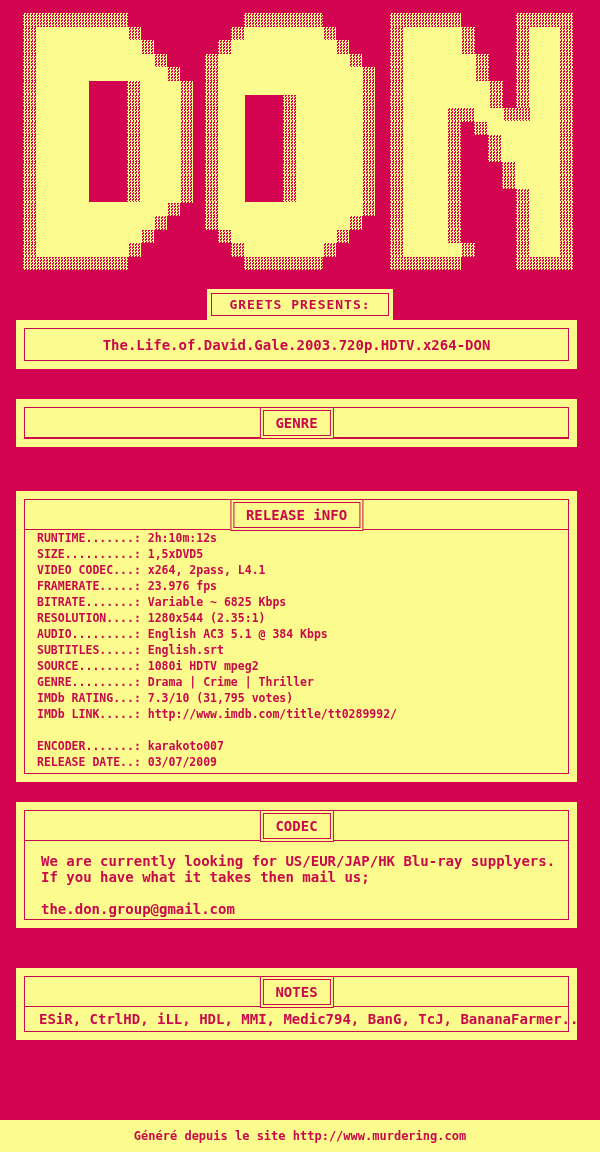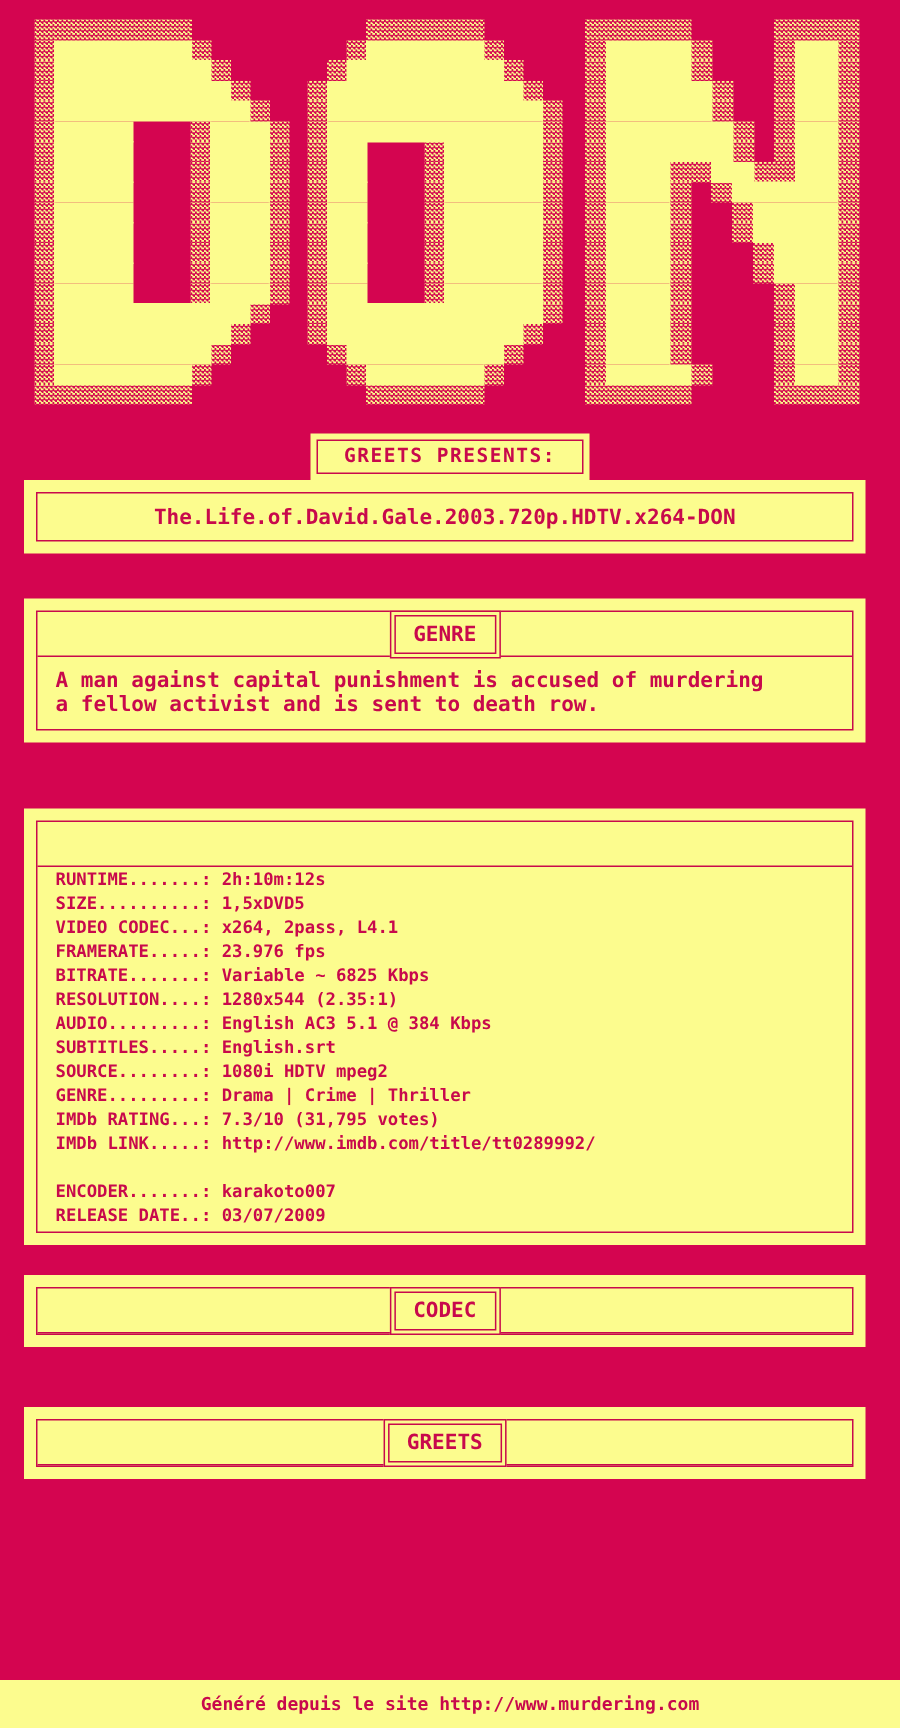--- a/index.html
+++ b/index.html
@@ -347,28 +347,31 @@
 </div>
 
 <div class="panel" id="plot-panel">
   <div class="panel-inner">
     <div class="panel-head"></div>
     <div class="panel-label">
       <div class="panel-label-inner">
         <span>GENRE</span>
       </div>
     </div>
-    <div class="panel-body">A man against capital punishment is accused of murdering
-a fellow activist and is sent to death row.</div>
   </div>
 </div>
 
 <div class="panel" id="release-panel">
   <div class="panel-inner">
     <div class="panel-head"></div>
+    <div class="panel-label">
+      <div class="panel-label-inner">
+        <span>RELEASE iNFO</span>
+      </div>
+    </div>
     <div class="panel-body">RUNTIME.......: 2h:10m:12s
 SIZE..........: 1,5xDVD5
 VIDEO CODEC...: x264, 2pass, L4.1
 FRAMERATE.....: 23.976 fps
 BITRATE.......: Variable ~ 6825 Kbps
 RESOLUTION....: 1280x544 (2.35:1)
 AUDIO.........: English AC3 5.1 @ 384 Kbps
 SUBTITLES.....: English.srt
 SOURCE........: 1080i HDTV mpeg2
 GENRE.........: Drama | Crime | Thriller
@@ -381,29 +384,34 @@
 </div>
 
 <div class="panel" id="notes-panel">
   <div class="panel-inner">
     <div class="panel-head"></div>
     <div class="panel-label">
       <div class="panel-label-inner">
         <span>CODEC</span>
       </div>
     </div>
+    <div class="panel-body">We are currently looking for US/EUR/JAP/HK Blu-ray supplyers.
+If you have what it takes then mail us;
+
+the.don.group@gmail.com</div>
   </div>
 </div>
 
 <div class="panel" id="greets-panel">
   <div class="panel-inner">
     <div class="panel-head"></div>
     <div class="panel-label">
       <div class="panel-label-inner">
-        <span>GREETS</span>
+        <span>NOTES</span>
       </div>
     </div>
+    <div class="panel-body">ESiR, CtrlHD, iLL, HDL, MMI, Medic794, BanG, TcJ, BananaFarmer..</div>
   </div>
 </div>
 
 <div id="footer">
   <span>Généré depuis le site  http://www.murdering.com</span>
 </div>
 
 </body></html>

